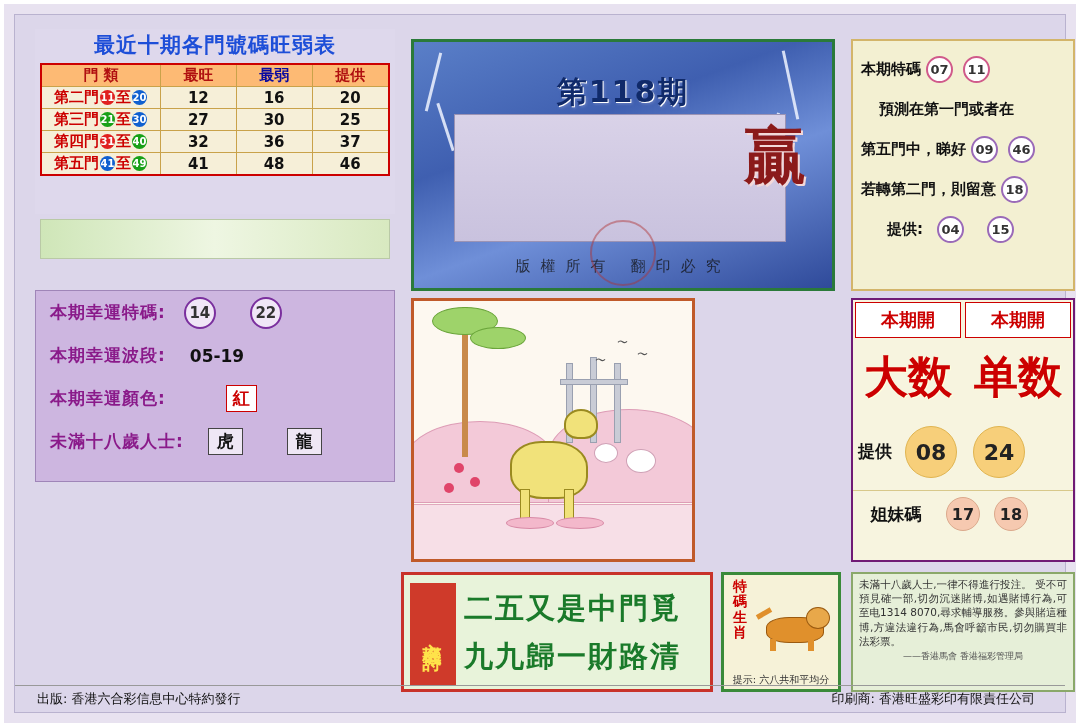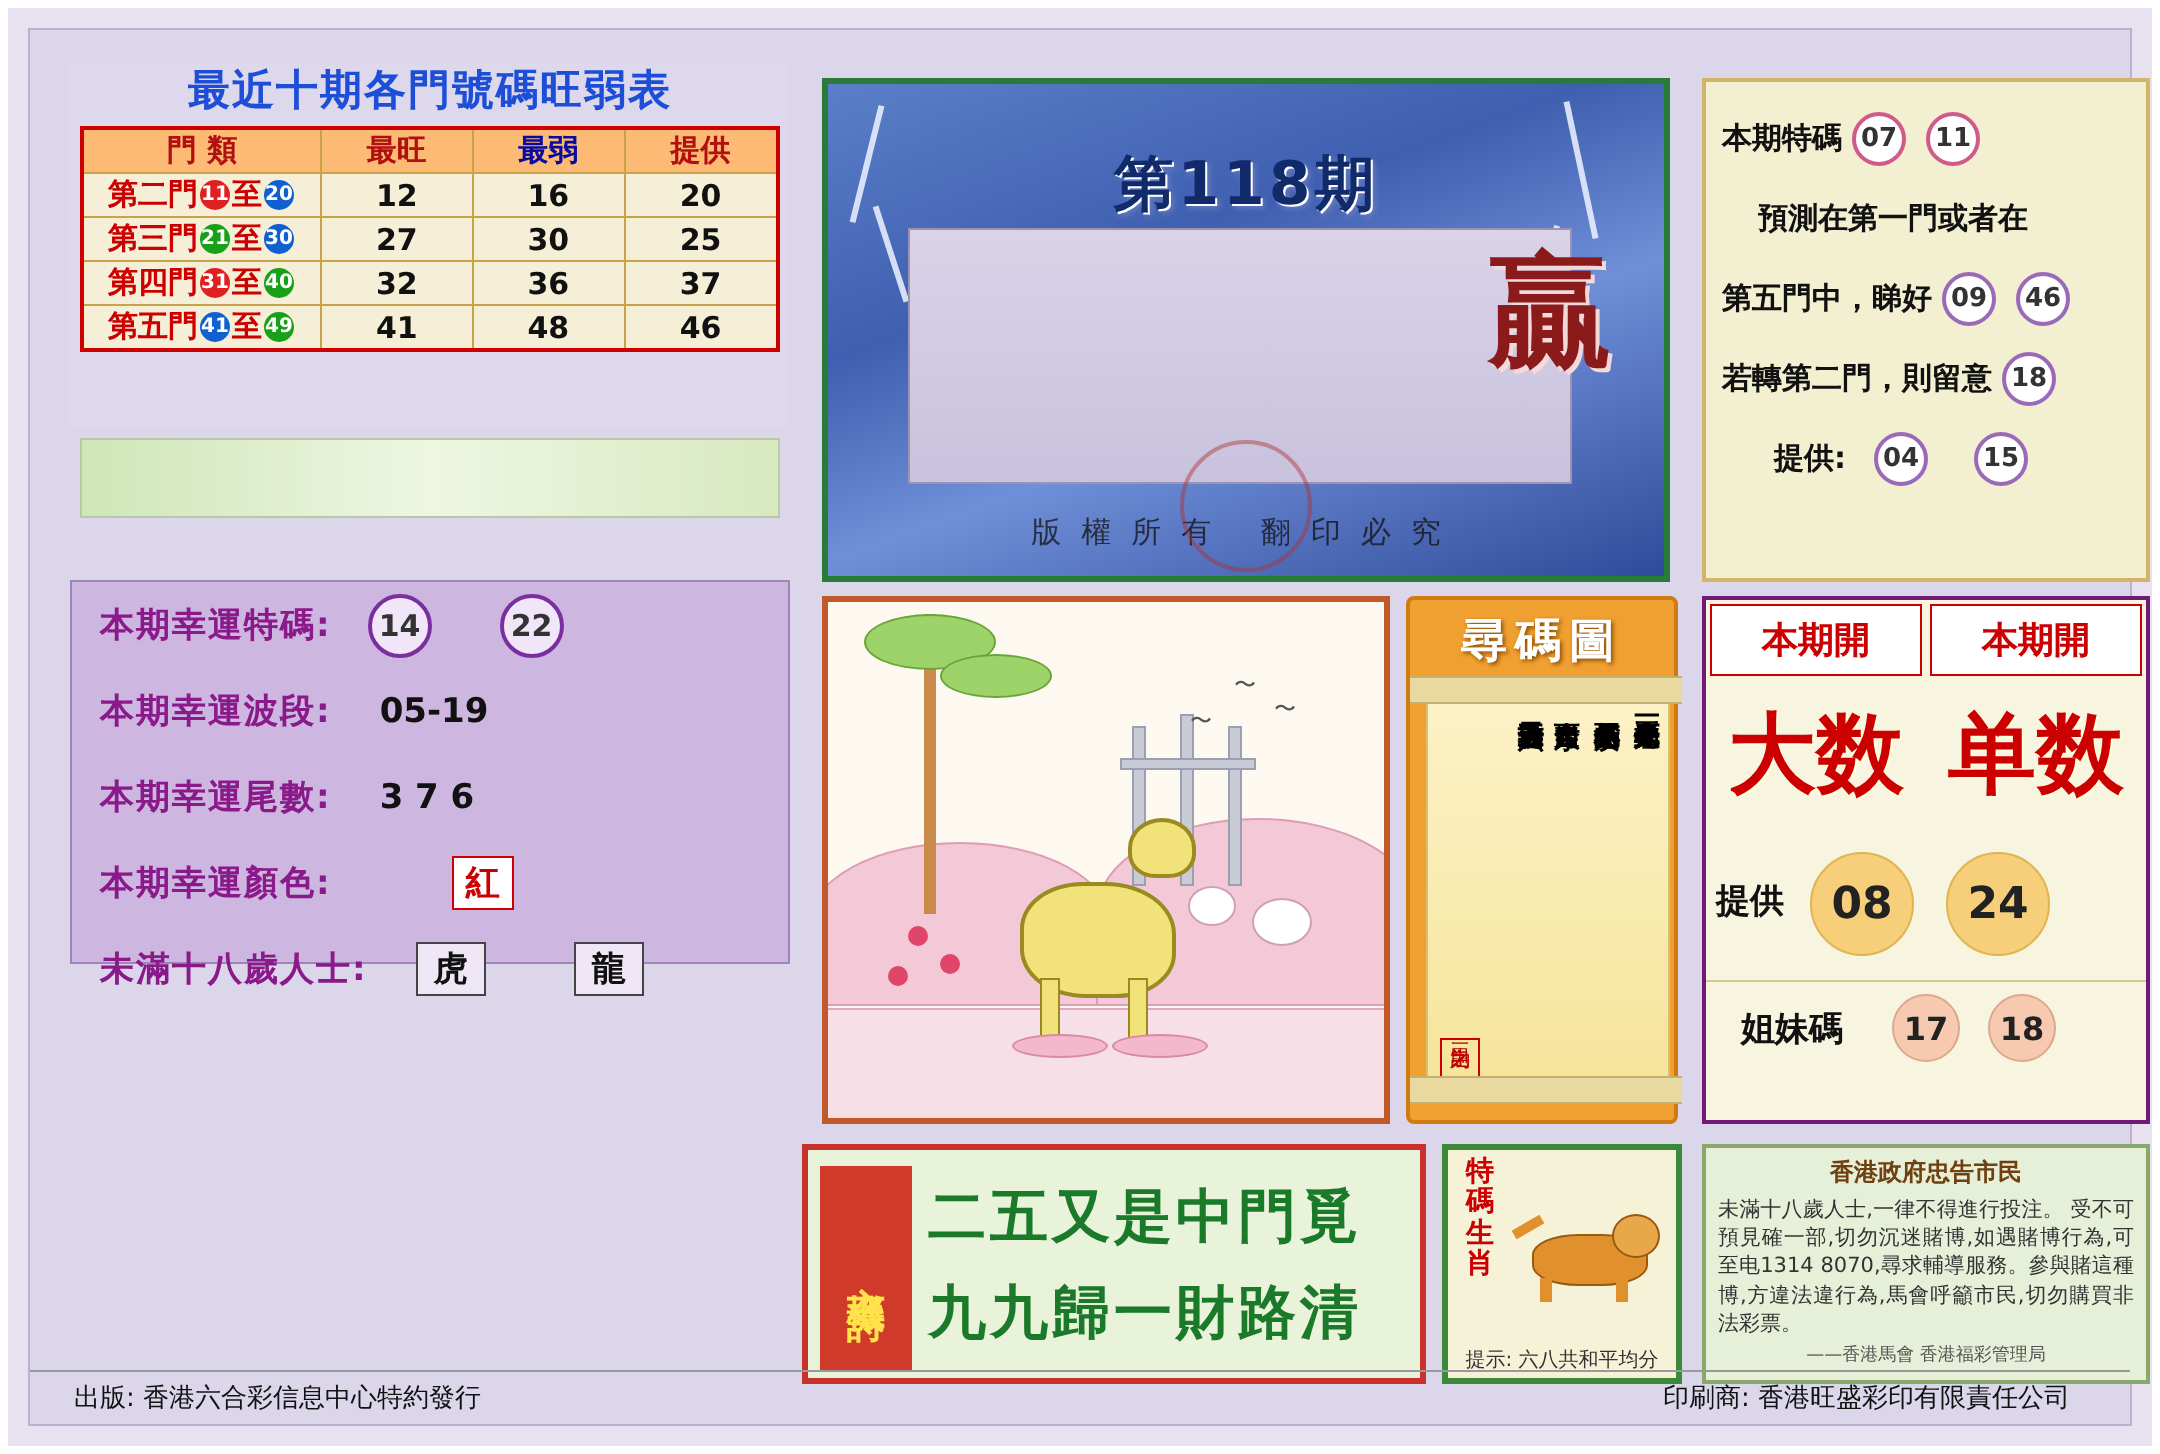--- a/index.html
+++ b/index.html
@@ -243,24 +243,20 @@
         <div class="lrow">
           <span class="llabel">本期幸運特碼:</span>
           <span class="circ obal">14</span>
           <span class="circ obal" style="margin-left: 34px;">22</span>
         </div>
         <div class="lrow">
           <span class="llabel">本期幸運波段:</span>
           <span class="lval" style="margin-left: 24px;">05-19</span>
         </div>
         <div class="lrow">
-          <span class="llabel">本期幸運尾數:</span>
-          <span class="lval" style="margin-left: 24px;">3 7 6</span>
-        </div>
-        <div class="lrow">
           <span class="llabel">本期幸運顏色:</span>
           <span class="redbox">紅</span>
         </div>
         <div class="lrow">
           <span class="llabel">未滿十八歲人士:</span>
           <span class="zbox">虎</span>
           <span class="zbox" style="margin-left: 44px;">龍</span>
         </div>
       </div>
 
@@ -328,33 +324,20 @@
 
     <div style="position:absolute;left:40px;top:162px;width:10px;height:10px;background:#e0456a;border-radius:50%;"></div>
     <div style="position:absolute;left:56px;top:176px;width:10px;height:10px;background:#e0456a;border-radius:50%;"></div>
     <div style="position:absolute;left:30px;top:182px;width:10px;height:10px;background:#e0456a;border-radius:50%;"></div>
 
     <div style="position:absolute;right:64px;top:34px;font-size:11px;color:#555;">〜</div>
     <div style="position:absolute;right:44px;top:46px;font-size:11px;color:#555;">〜</div>
     <div style="position:absolute;right:86px;top:52px;font-size:11px;color:#555;">〜</div>
   </div>
 
-  <div class="panel" id="scroll">
-    <div id="scroll-title" class="center">尋碼圖</div>
-    <div id="scroll-paper">
-      <div style="position:absolute;right:4px;top:6px;" class="vtext">三一为非八十先锋歹</div>
-      <div style="position:absolute;right:24px;top:6px;" class="vtext">弱小低劣品质坏</div>
-      <div style="position:absolute;right:44px;top:6px;" class="vtext">东奔西走当</div>
-      <div style="position:absolute;right:62px;top:6px;" class="vtext">二六前进五转动</div>
-      <div style="position:absolute;left:8px;bottom:28px;font-size:9px;color:#a00;writing-mode:vertical-rl;text-orientation:upright;">一字記之曰</div>
-      <div style="position:absolute;left:6px;bottom:6px;width:18px;height:18px;border:1px solid #c00;color:#c00;font-size:11px;display:flex;align-items:center;justify-content:center;">为</div>
-    </div>
-    <div style="position:absolute;left:0;top:38px;width:136px;height:12px;background:#e8d9a0;border-top:1px solid #c8b070;border-bottom:1px solid #c8b070;"></div>
-    <div style="position:absolute;left:0;bottom:8px;width:136px;height:12px;background:#e8d9a0;border-top:1px solid #c8b070;border-bottom:1px solid #c8b070;"></div>
-  </div>
 
   <div class="panel" id="open">
     <div class="open-head">
       <div class="center">本期開</div>
       <div class="center">本期開</div>
     </div>
     <div class="open-big">
       <div class="center">大数</div>
       <div class="center">单数</div>
     </div>
@@ -382,21 +365,20 @@
       <div style="position:absolute;left:10px;top:16px;width:56px;height:24px;background:#e0902c;border:1px solid #9a5a10;border-radius:40%;"></div>
       <div style="position:absolute;left:50px;top:6px;width:22px;height:20px;background:#e8a84a;border:1px solid #9a5a10;border-radius:50%;"></div>
       <div style="position:absolute;left:14px;top:38px;width:6px;height:12px;background:#e0902c;"></div>
       <div style="position:absolute;left:52px;top:38px;width:6px;height:12px;background:#e0902c;"></div>
       <div style="position:absolute;left:0px;top:10px;width:16px;height:5px;background:#e0902c;transform:rotate(-30deg);"></div>
     </div>
     <div id="tiger-hint">提示: 六八共和平均分</div>
   </div>
 
   <div class="panel" id="notice">
-    <div id="notice-title">香港政府忠告市民</div>
     <div id="notice-body">未滿十八歲人士,一律不得進行投注。 受不可預見確一部,切勿沉迷賭博,如遇賭博行為,可至电1314 8070,尋求輔導服務。參與賭這種博,方違法違行為,馬會呼籲市民,切勿購買非法彩票。</div>
     <div id="notice-foot">——香港馬會 香港福彩管理局</div>
   </div>
 
   <div id="footline"></div>
   <div id="footer">
     <div id="foot-left">出版: 香港六合彩信息中心特約發行</div>
     <div id="foot-right">印刷商: 香港旺盛彩印有限責任公司</div>
   </div>
 

